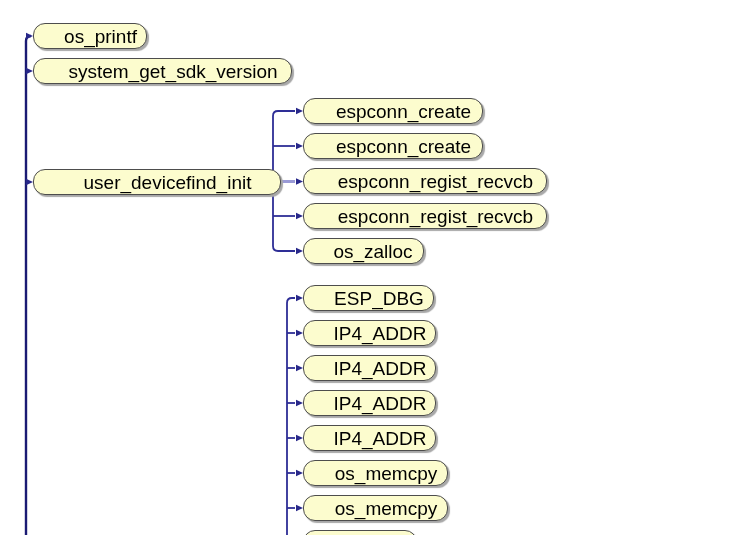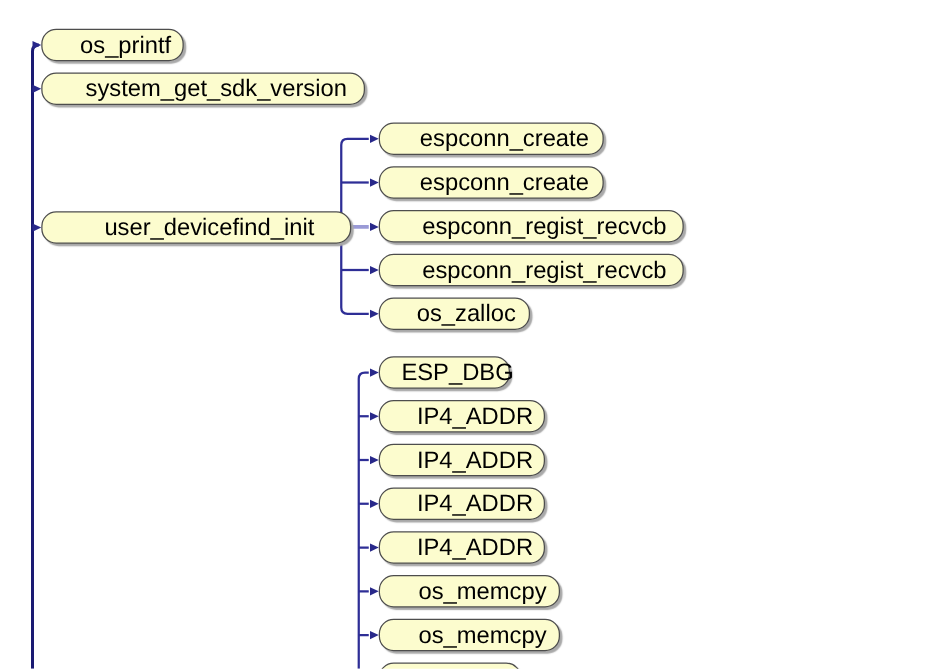--- a/index.html
+++ b/index.html
@@ -90,21 +90,21 @@
   <div class="node" style="left:33px; top:23px; width:114px;">os_printf</div>
   <div class="node" style="left:33px; top:58px; width:259px;">system_get_sdk_version</div>
   <div class="node" style="left:33px; top:169px; width:248px;">user_devicefind_init</div>
 
   <div class="node" style="left:303px; top:98px; width:180px;">espconn_create</div>
   <div class="node" style="left:303px; top:133px; width:180px;">espconn_create</div>
   <div class="node" style="left:303px; top:168px; width:244px;">espconn_regist_recvcb</div>
   <div class="node" style="left:303px; top:203px; width:244px;">espconn_regist_recvcb</div>
   <div class="node" style="left:303px; top:238px; width:121px;padding-left:19px;">os_zalloc</div>
 
-  <div class="node" style="left:303px; top:285px; width:105px;">ESP_DBG</div>
+  <div class="node" style="left:303px; top:285px; width:131px;">ESP_DBG</div>
   <div class="node" style="left:303px; top:320px; width:133px;">IP4_ADDR</div>
   <div class="node" style="left:303px; top:355px; width:133px;">IP4_ADDR</div>
   <div class="node" style="left:303px; top:390px; width:133px;">IP4_ADDR</div>
   <div class="node" style="left:303px; top:425px; width:133px;">IP4_ADDR</div>
   <div class="node" style="left:303px; top:460px; width:145px;">os_memcpy</div>
   <div class="node" style="left:303px; top:495px; width:145px;">os_memcpy</div>
   <div class="node" style="left:303px; top:530px; width:114px;"></div>
 
 </div>
 

